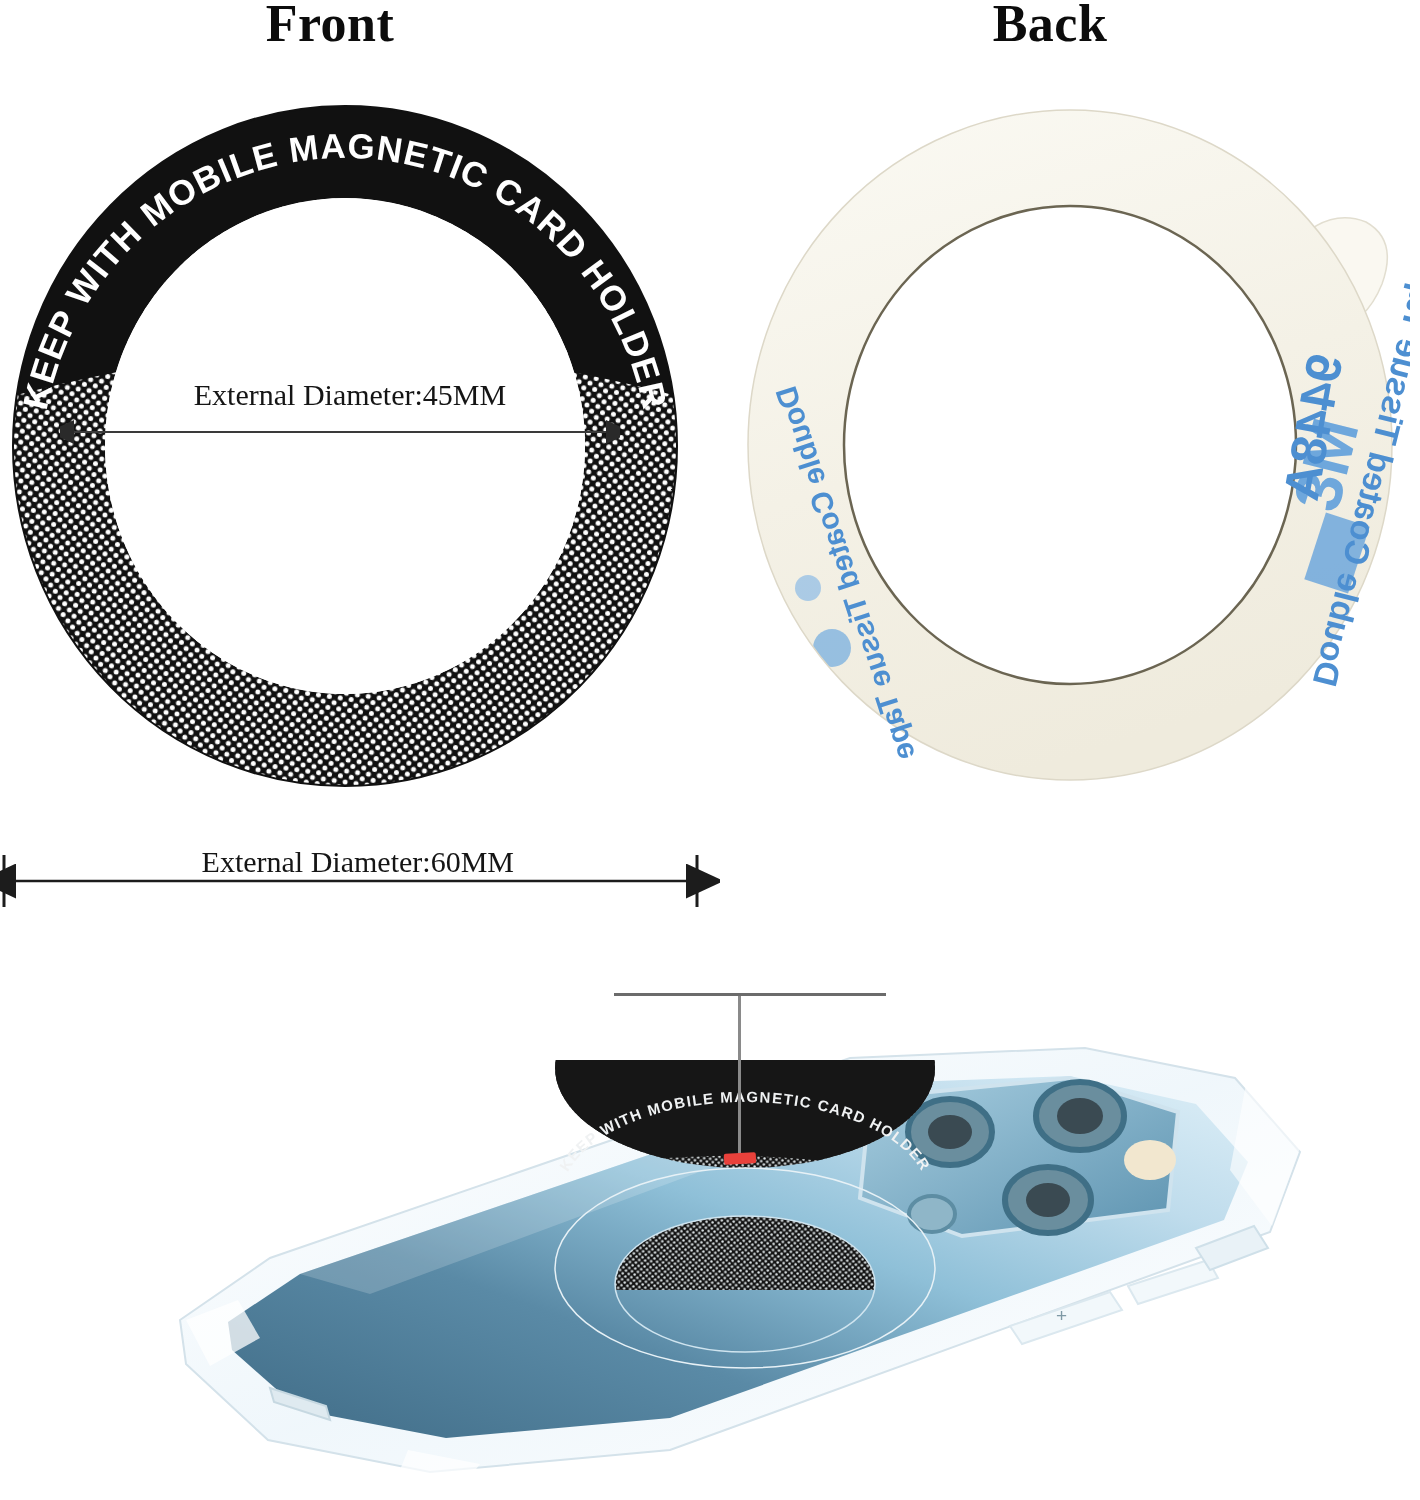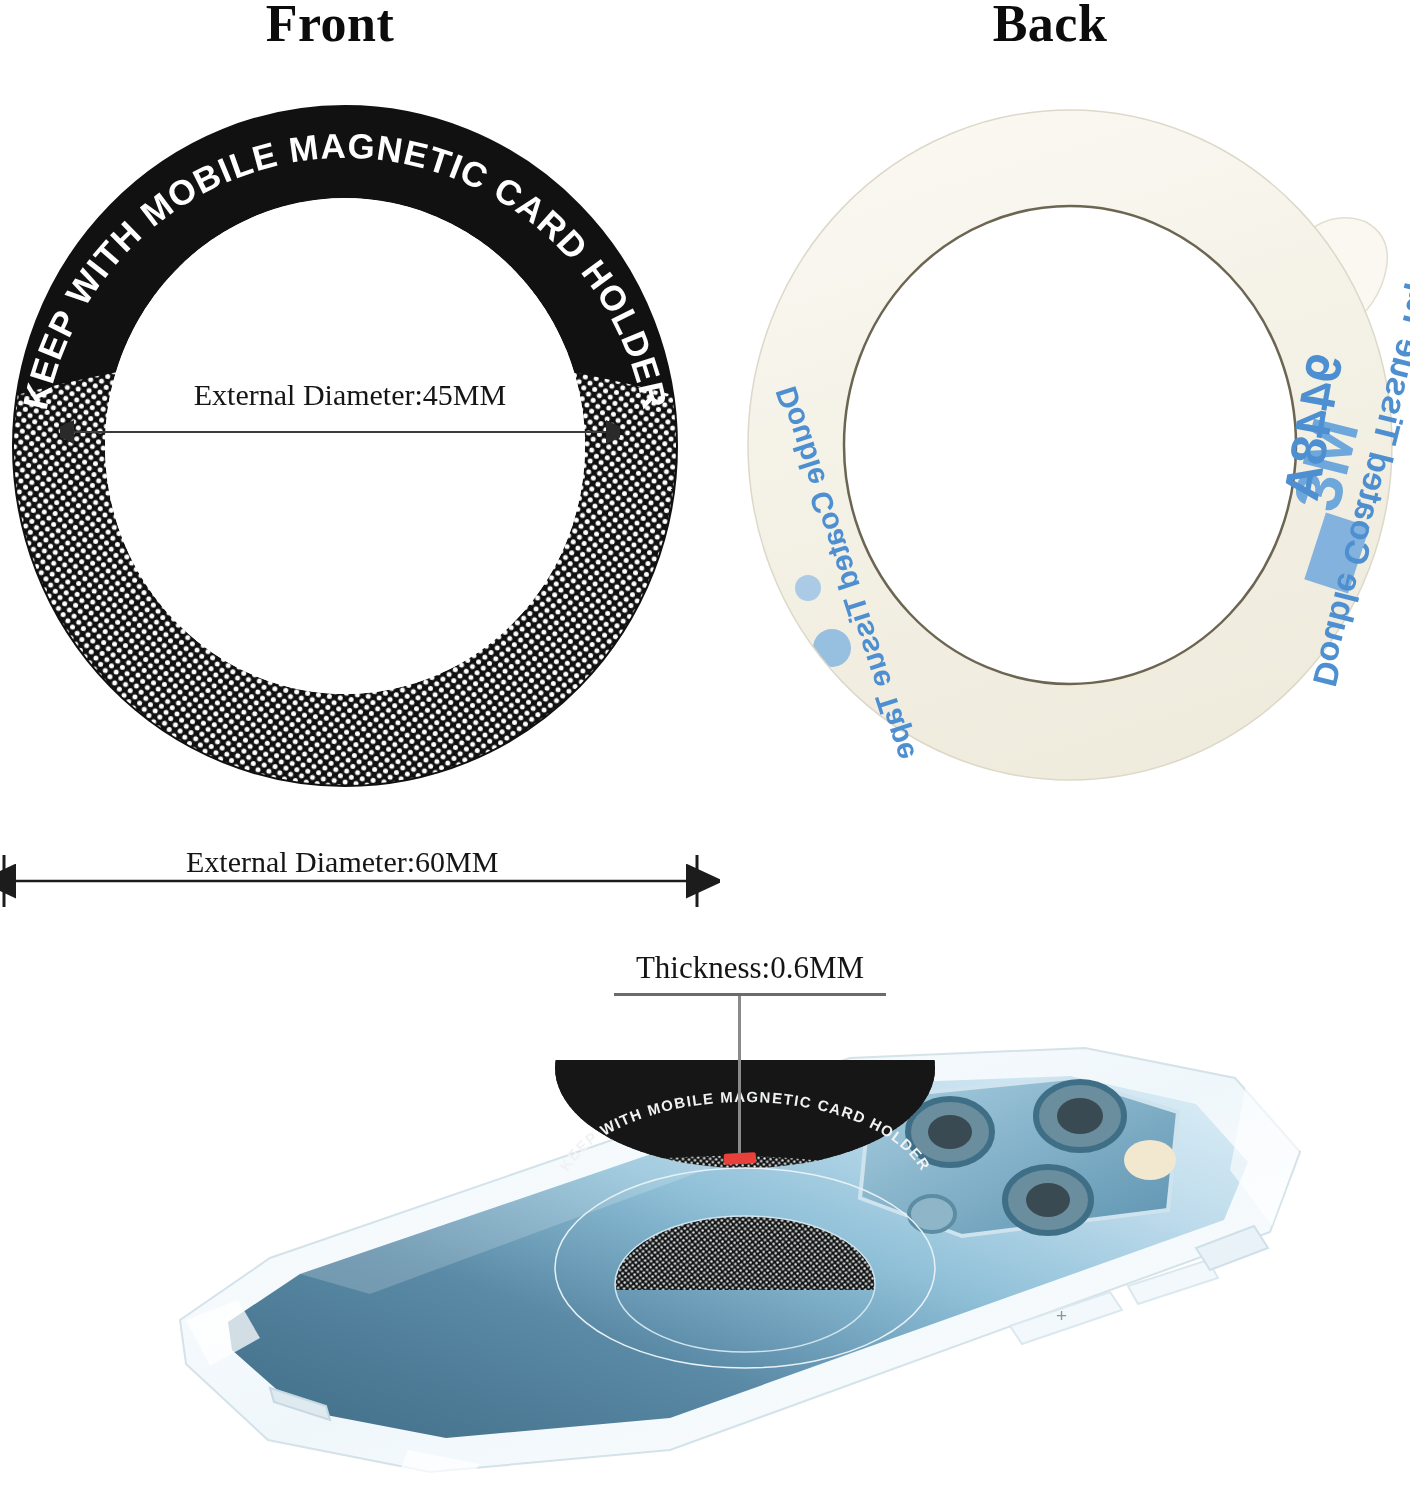--- a/index.html
+++ b/index.html
@@ -68,21 +68,21 @@
     left: 0px;
     top: 845px;
     width: 720px;
     height: 70px;
   }
   #external-dim-label {
     position: absolute;
     left: 180px;
     top: 0px;
     width: 340px;
-    text-align: left;
+    text-align: right;
     font-size: 30px;
     background: #ffffff;
     color: #151515;
     white-space: nowrap;
     z-index: 3;
     padding: 0 6px;
     box-sizing: border-box;
   }
 
   
@@ -252,21 +252,20 @@
       </marker>
     </defs>
     <line x1="4" y1="10" x2="4" y2="62" stroke="#1c1c1c" stroke-width="3"></line>
     <line x1="697" y1="10" x2="697" y2="62" stroke="#1c1c1c" stroke-width="3"></line>
     <line x1="16" y1="36" x2="686" y2="36" stroke="#1c1c1c" stroke-width="2.5" marker-start="url(#arrL2)" marker-end="url(#arrR2)"></line>
   </svg>
   <div id="external-dim-label">External Diameter:60MM</div>
 </div>
 
 <div id="thickness-wrap">
-  <div id="thickness-label">Thickness:0.6MM</div>
   <div id="thickness-underline"></div>
   <div id="thickness-leader"></div>
   <div id="thickness-marker"></div>
 </div>
 
 <div id="phone-wrap">
   <svg id="phone-svg" width="1190" height="480" viewBox="0 0 1190 480">
     <defs>
       <linearGradient id="bodyGrad" x1="0.08" y1="0.9" x2="0.95" y2="0.05">
         <stop offset="0%" stop-color="#47748f"></stop>

